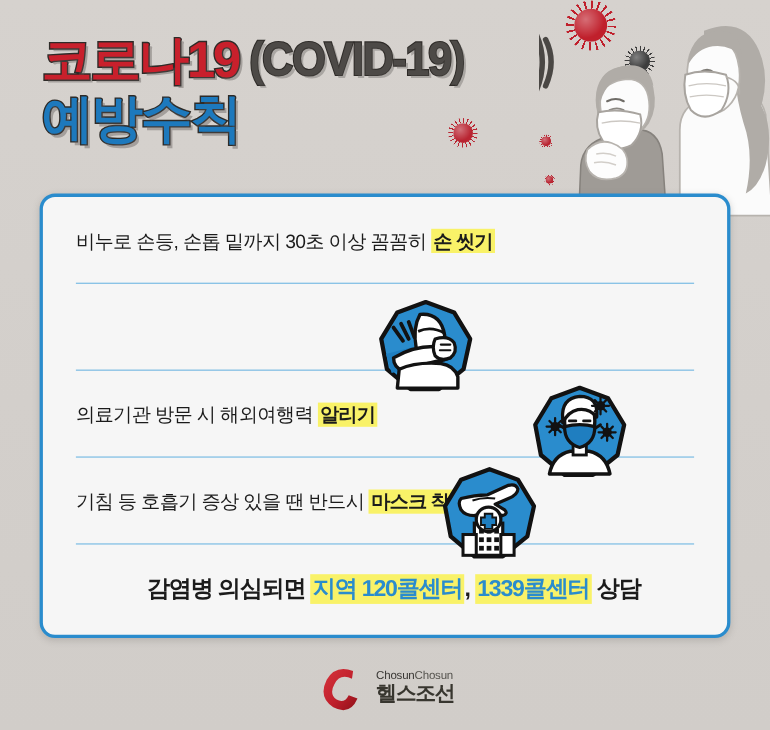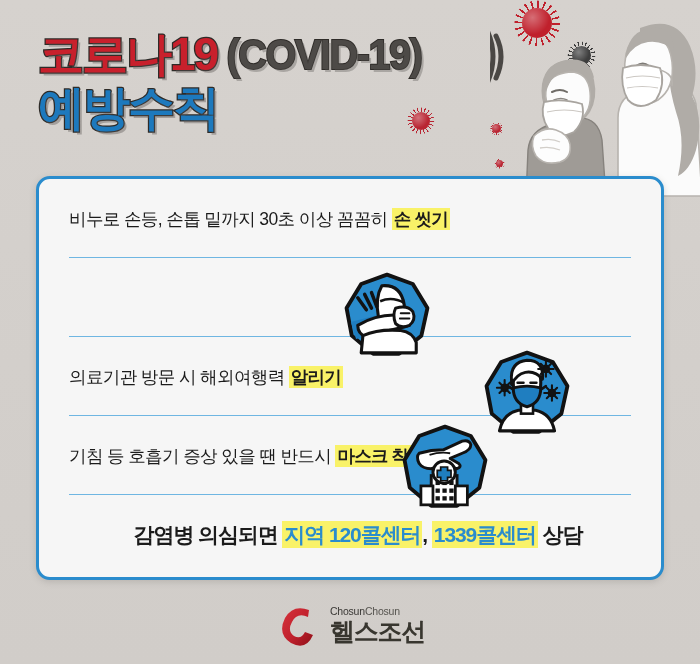--- a/index.html
+++ b/index.html
@@ -205,21 +205,21 @@
   }
   .footer-logo { width: 46px; height: 46px; }
   .footer-text { line-height: 1.05; }
   .footer-brand {
     font-size: 10.5px;
     color: #56544f;
     letter-spacing: -0.2px;
   }
   .footer-brand b { color: #3a3835; font-weight: 400; }
   .footer-kr {
-    font-size: 25px;
+    font-size: 19px;
     font-weight: 900;
     color: #38362f;
     letter-spacing: -1.2px;
     margin-top: 1px;
   }
 </style>
 </head>
 <body>
 
 <div id="poster">

